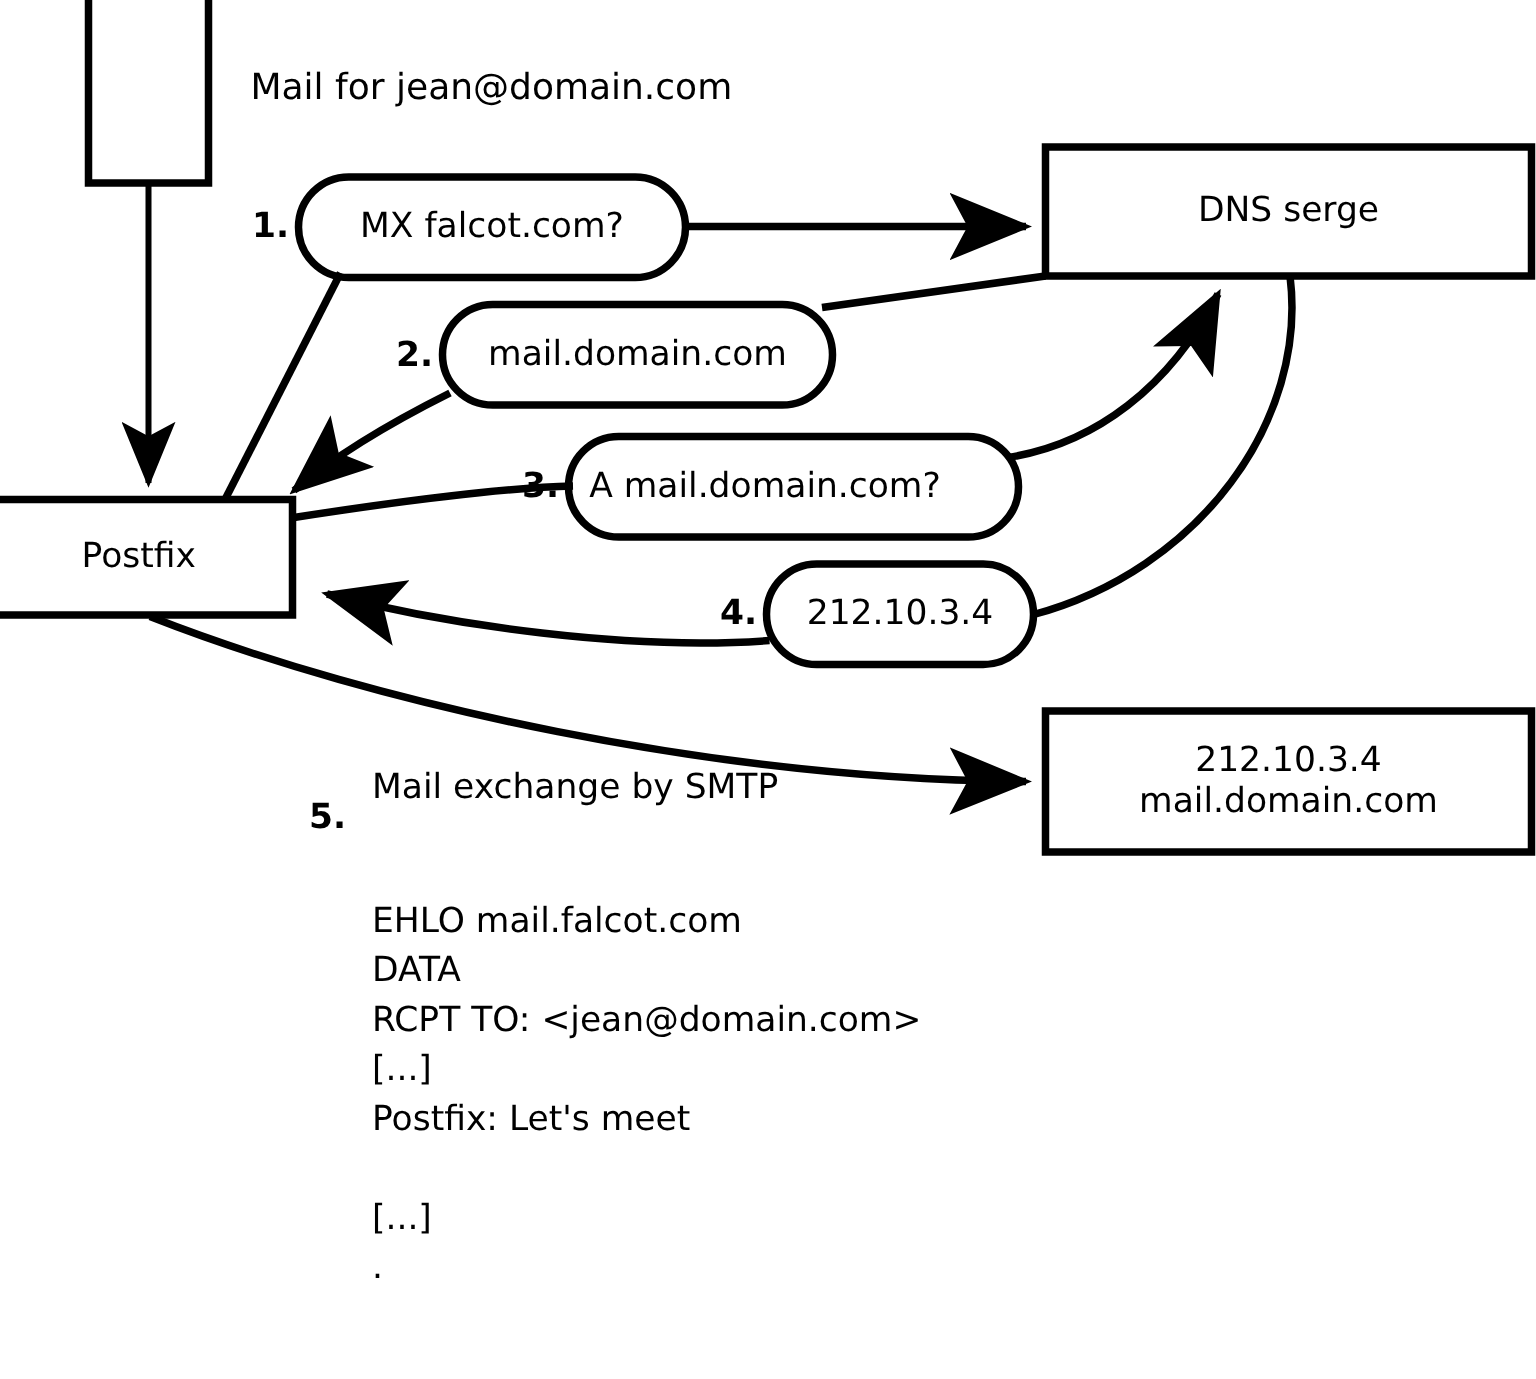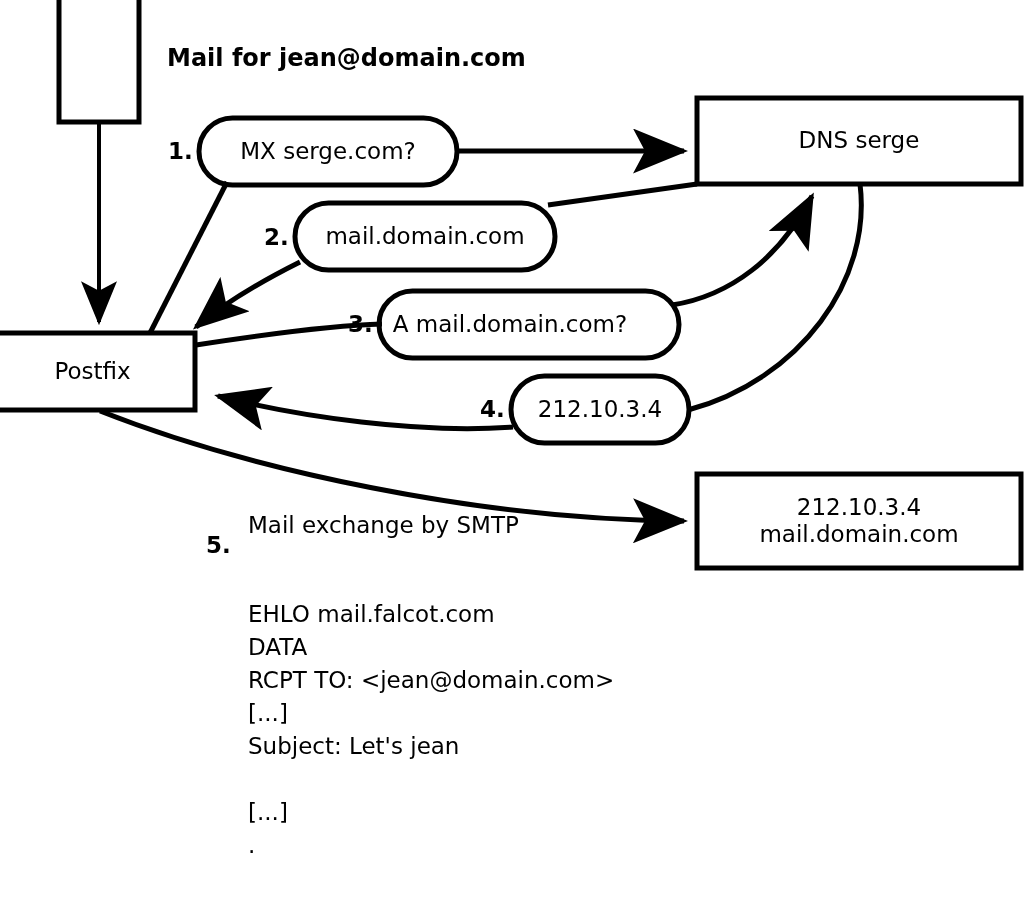--- a/index.html
+++ b/index.html
@@ -96,39 +96,39 @@
 
     <path d="M672,305 C730,296 780,258 812,196" fill="none" stroke="#000000" stroke-width="5" marker-end="url(#ah)"></path>
 
     <path d="M860,184 C872,280 800,380 688,410" fill="none" stroke="#000000" stroke-width="5"></path>
 
     <path d="M513,427 C420,434 300,417 218,396" fill="none" stroke="#000000" stroke-width="5" marker-end="url(#ah)"></path>
 
     <path d="M100,411 C250,470 480,520 684,521" fill="none" stroke="#000000" stroke-width="5" marker-end="url(#ah)"></path>
   </svg>
 
-  <div class="lbl t24" style="left:167px; top:46px;font-weight:bold;">Mail for jean@domain.com</div>
+  <div class="lbl t24" style="left:167px; top:46px;">Mail for jean@domain.com</div>
 
   <div class="node-text t23" style="left:-10px; top:333px; width:205px; height:77px;">Postfix</div>
 
   <div class="node-text t23" style="left:697px; top:98px; width:324px; height:86px;">DNS serge</div>
 
   <div class="node-text t23" style="left:697px; top:474px; width:324px; height:94px; flex-direction:column;">
     <span>212.10.3.4</span>
     <span>mail.domain.com</span>
   </div>
 
   <div class="step-num t23" style="left:168px; top:140px;">1.</div>
   <div class="step-num t23" style="left:264px; top:226px;">2.</div>
   <div class="step-num t23" style="left:348px; top:313px;">3.</div>
   <div class="step-num t23" style="left:480px; top:398px;">4.</div>
   <div class="step-num t23" style="left:206px; top:534px;">5.</div>
 
-  <div class="node-text t23" style="left:199px; top:118px; width:258px; height:67px;">MX serge.com?</div>
+  <div class="node-text t23" style="left:199px; top:118px; width:258px; height:67px;">MX falcot.com?</div>
   <div class="node-text t23" style="left:295px; top:203px; width:260px; height:67px;">mail.domain.com</div>
   <div class="node-text t23" style="left:360px; top:291px; width:300px; height:67px;">A mail.domain.com?</div>
   <div class="node-text t23" style="left:511px; top:376px; width:178px; height:67px;">212.10.3.4</div>
 
   <div class="lbl t23" style="left:248px; top:514px;">Mail exchange by SMTP</div>
 
-  <div class="smtp-block t23" style="left:248px; top:598px;"><div>EHLO mail.falcot.com</div><div>DATA</div><div>RCPT TO: &lt;jean@domain.com&gt;</div><div>[...]</div><div>Subject: Let's jean</div><div>&nbsp;</div><div>[...]</div><div>.</div></div>
+  <div class="smtp-block t23" style="left:248px; top:598px;"><div>EHLO mail.falcot.com</div><div>DATA</div><div>RCPT TO: &lt;jean@domain.com&gt;</div><div>[...]</div><div>Postfix: Let's meet</div><div>&nbsp;</div><div>[...]</div><div>.</div></div>
 
 </div>
 
 </body></html>

